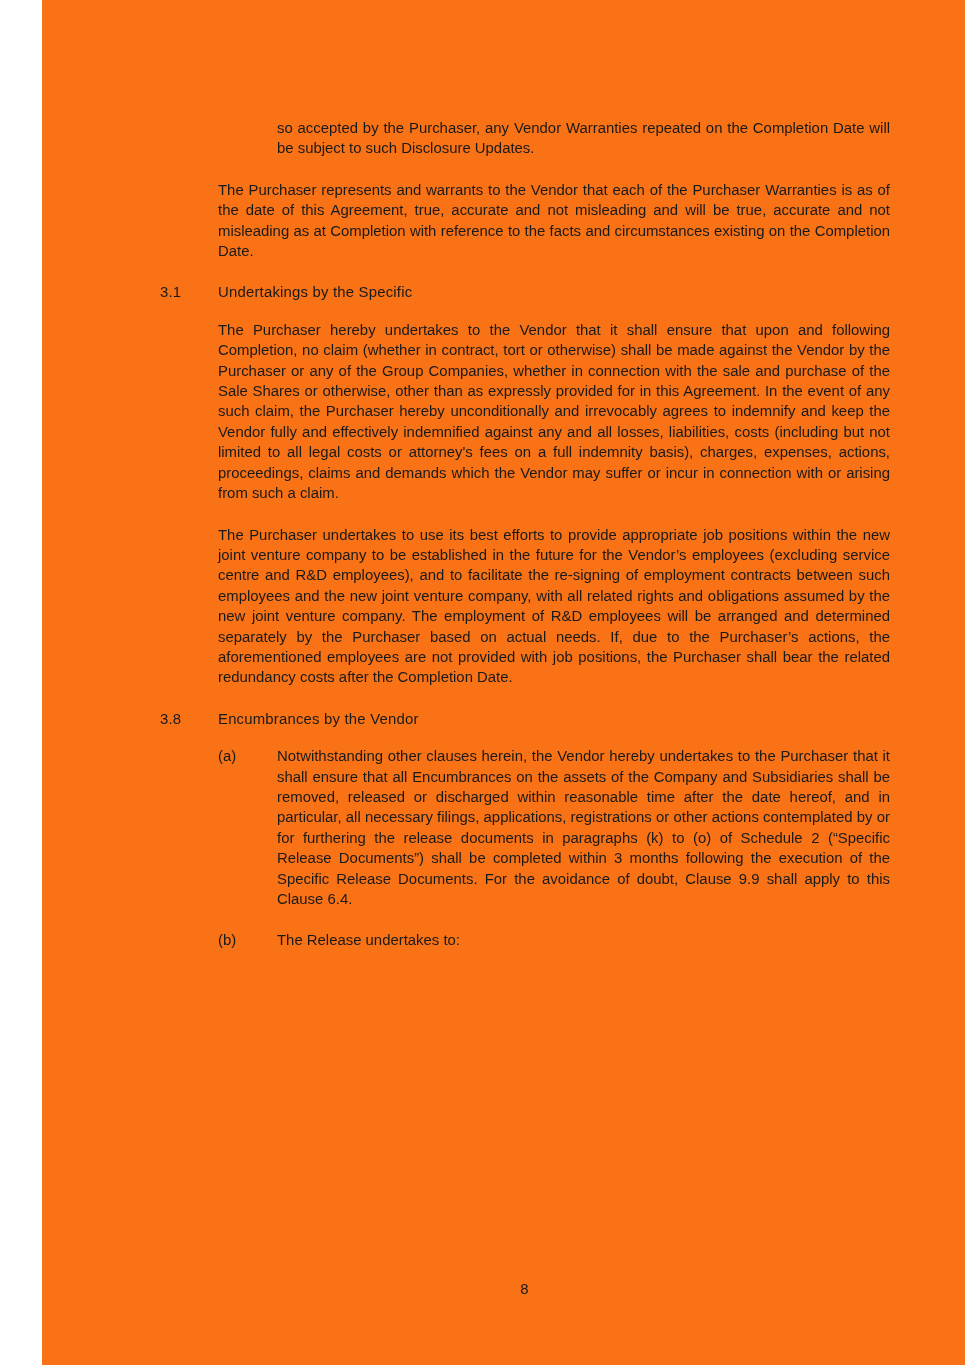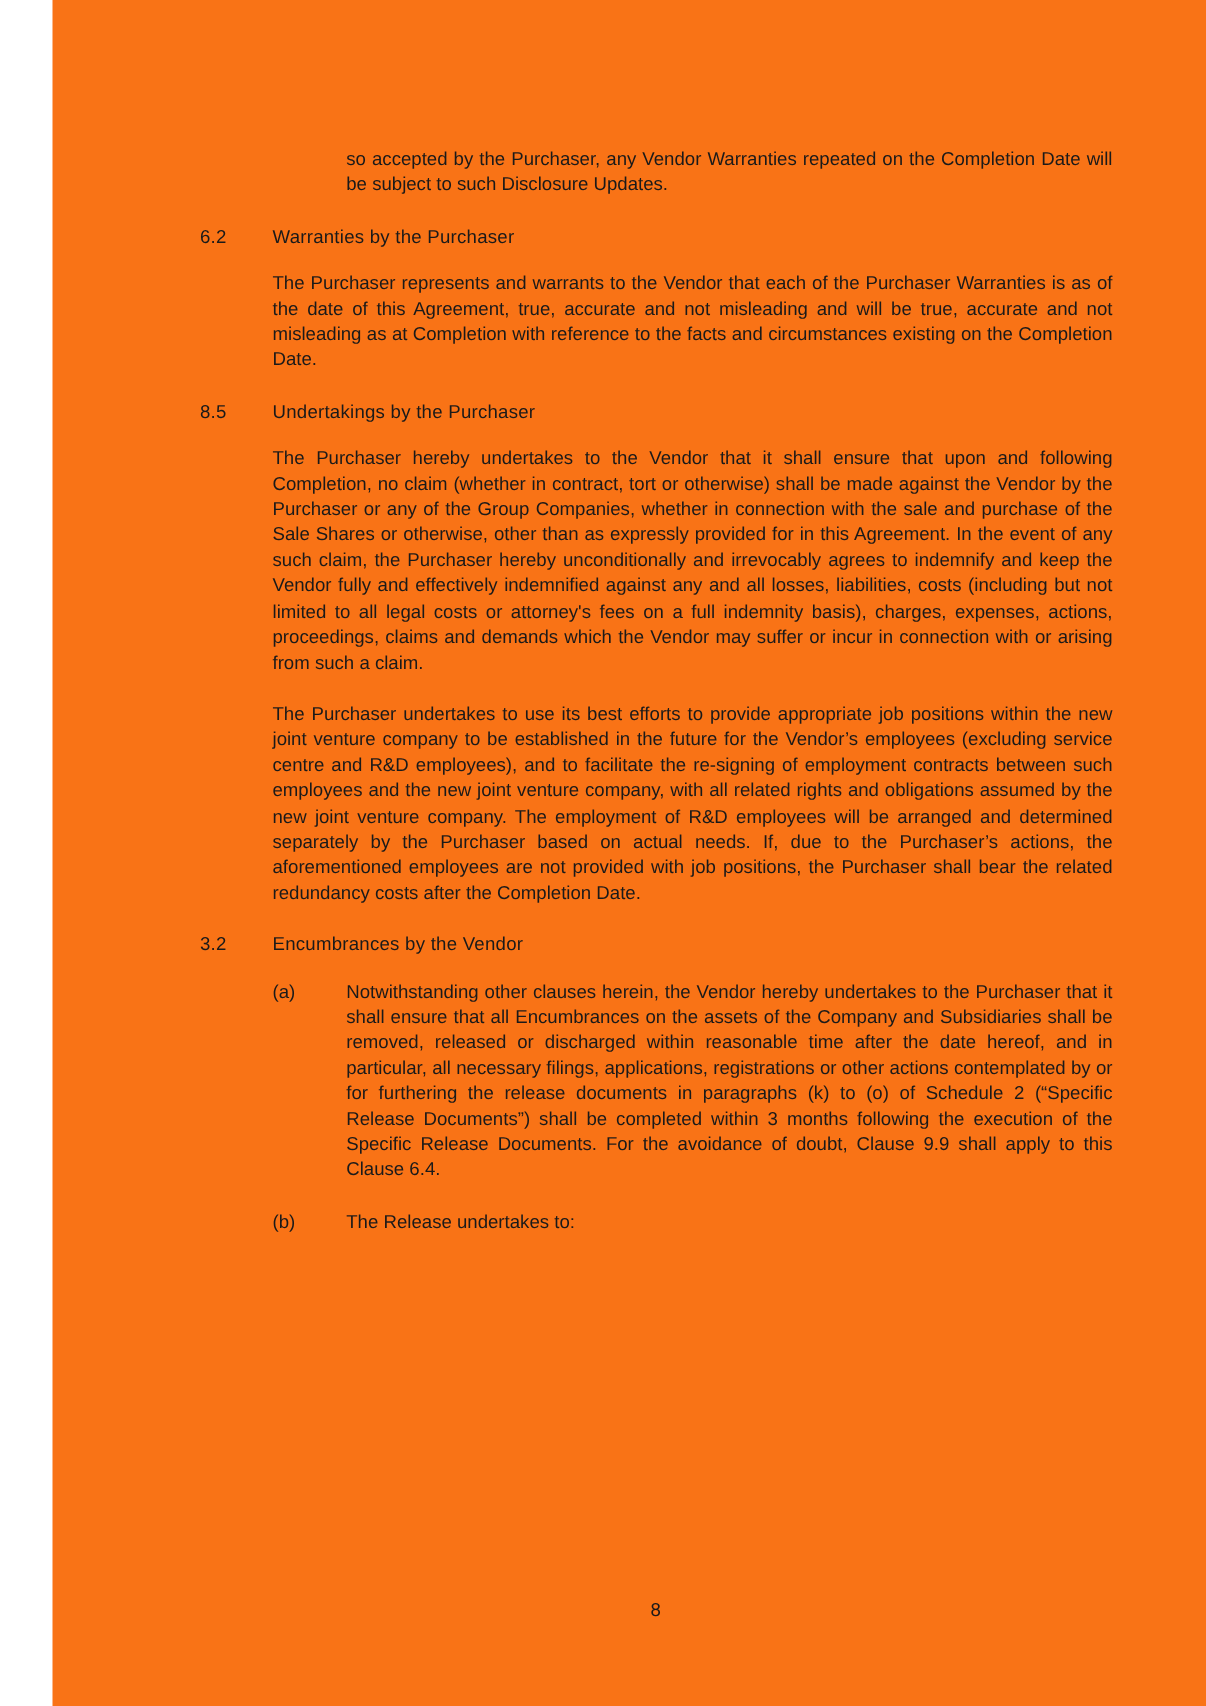--- a/index.html
+++ b/index.html
@@ -63,39 +63,35 @@
   }
 </style>
 </head>
 <body>
 
 <div class="page">
 
   <div class="continuation">so accepted by the Purchaser, any Vendor Warranties repeated on the Completion Date will be subject to such Disclosure Updates.</div>
 
   <div class="clause">
-    <div class="clause-head">
-      <span class="clause-num">6.2</span>
-      <span class="clause-title">Warranties by the Purchaser</span>
-    </div>
     <p class="body-para">The Purchaser represents and warrants to the Vendor that each of the Purchaser Warranties is as of the date of this Agreement, true, accurate and not misleading and will be true, accurate and not misleading as at Completion with reference to the facts and circumstances existing on the Completion Date.</p>
   </div>
 
   <div class="clause">
     <div class="clause-head">
-      <span class="clause-num">8.5</span>
-      <span class="clause-title">Undertakings by the Purchaser</span>
+      <span class="clause-num">3.1</span>
+      <span class="clause-title">Undertakings by the Specific</span>
     </div>
     <p class="body-para">The Purchaser hereby undertakes to the Vendor that it shall ensure that upon and following Completion, no claim (whether in contract, tort or otherwise) shall be made against the Vendor by the Purchaser or any of the Group Companies, whether in connection with the sale and purchase of the Sale Shares or otherwise, other than as expressly provided for in this Agreement. In the event of any such claim, the Purchaser hereby unconditionally and irrevocably agrees to indemnify and keep the Vendor fully and effectively indemnified against any and all losses, liabilities, costs (including but not limited to all legal costs or attorney's fees on a full indemnity basis), charges, expenses, actions, proceedings, claims and demands which the Vendor may suffer or incur in connection with or arising from such a claim.</p>
     <p class="body-para">The Purchaser undertakes to use its best efforts to provide appropriate job positions within the new joint venture company to be established in the future for the Vendor’s employees (excluding service centre and R&amp;D employees), and to facilitate the re-signing of employment contracts between such employees and the new joint venture company, with all related rights and obligations assumed by the new joint venture company. The employment of R&amp;D employees will be arranged and determined separately by the Purchaser based on actual needs. If, due to the Purchaser’s actions, the aforementioned employees are not provided with job positions, the Purchaser shall bear the related redundancy costs after the Completion Date.</p>
   </div>
 
   <div class="clause">
     <div class="clause-head">
-      <span class="clause-num">3.2</span>
+      <span class="clause-num">3.8</span>
       <span class="clause-title">Encumbrances by the Vendor</span>
     </div>
 
     <div class="sub-item">
       <span class="sub-label">(a)</span>
       <span class="sub-text">Notwithstanding other clauses herein, the Vendor hereby undertakes to the Purchaser that it shall ensure that all Encumbrances on the assets of the Company and Subsidiaries shall be removed, released or discharged within reasonable time after the date hereof, and in particular, all necessary filings, applications, registrations or other actions contemplated by or for furthering the release documents in paragraphs (k) to (o) of Schedule 2 (“Specific Release Documents”) shall be completed within 3 months following the execution of the Specific Release Documents. For the avoidance of doubt, Clause 9.9 shall apply to this Clause 6.4.</span>
     </div>
 
     <div class="sub-item">
       <span class="sub-label">(b)</span>

